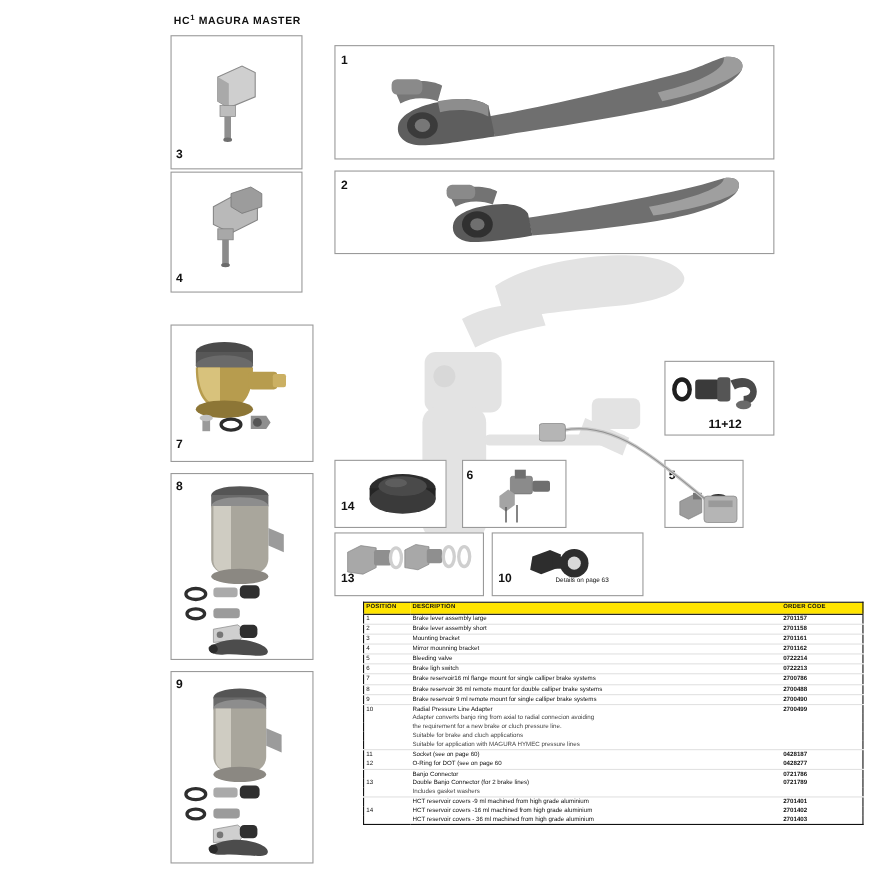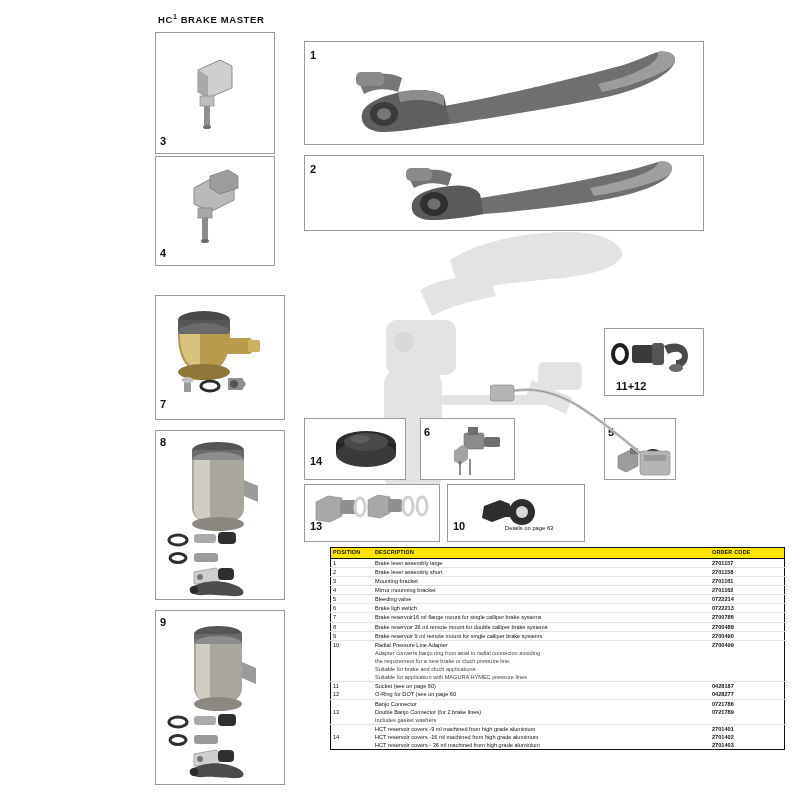--- a/index.html
+++ b/index.html
@@ -80,21 +80,21 @@
     font-size:5.8px;
     color:#111;
   }
 </style>
 </head>
 <body>
 
 <div class="page">
 
   <div class="title">
-    <span>HC</span><sup>1</sup><span> BRAKE MASTER</span>
+    <span>HC</span><sup>1</sup><span> MAGURA MASTER</span>
   </div>
 
   <svg class="ghost" style="left:300px;top:230px;width:330px;height:300px;" viewBox="0 0 330 300">
     <g fill="#e3e3e3" stroke="none">
       <path d="M150 30 C180 10 230 2 268 2 C300 2 320 12 322 22 C324 34 300 44 262 48 C220 52 180 56 160 62 Z"></path>
       <path d="M120 60 C140 48 170 44 190 48 L196 66 C176 70 150 76 132 86 Z"></path>
       <rect x="86" y="90" width="70" height="55" rx="10"></rect>
       <rect x="84" y="140" width="58" height="120" rx="14"></rect>
       <path d="M100 250 C100 270 110 282 122 284 L130 264 Z"></path>
       <rect x="140" y="165" width="130" height="10" rx="5"></rect>
@@ -225,21 +225,21 @@
       <rect x="34" y="121" width="24" height="9" rx="3" fill="#9b9b9b"></rect>
       <path d="M34 140 l22 -4 l8 6 l-6 8 l-24 2 z" fill="#cfcfcf" stroke="#8f8f8f" stroke-width=".7"></path>
       <circle cx="40" cy="145" r="3" fill="#777"></circle>
       <rect x="58" y="136" width="16" height="12" rx="4" fill="#2f2f2f"></rect>
       <path d="M30 156 C44 148 60 148 72 152 C82 155 86 160 82 163 C76 166 58 162 44 163 C34 164 28 160 30 156 Z" fill="#4c4c4c"></path>
       <circle cx="34" cy="158" r="4" fill="#2b2b2b"></circle>
     </g>
   </svg>
 
   <div class="box" style="left:604px;top:328px;width:100px;height:68px;"></div>
-  <div class="callout" style="left:616px;top:381px;">11+12</div>
+  <div class="callout" style="left:644px;top:381px;">11+12</div>
   <svg style="position:absolute;left:608px;top:332px;width:94px;height:48px;" viewBox="0 0 94 48">
     <g>
       <ellipse cx="12" cy="22" rx="7" ry="9" fill="none" stroke="#1f1f1f" stroke-width="4"></ellipse>
       <rect x="24" y="13" width="22" height="18" rx="3" fill="#3a3a3a"></rect>
       <rect x="44" y="11" width="12" height="22" rx="3" fill="#555"></rect>
       <path d="M56 14 C70 8 80 14 80 24 C80 32 74 36 68 36 L68 28 C72 28 74 26 74 24 C74 20 68 18 60 22 Z" fill="#4a4a4a"></path>
       <ellipse cx="68" cy="36" rx="7" ry="4" fill="#6a6a6a"></ellipse>
     </g>
   </svg>
 

